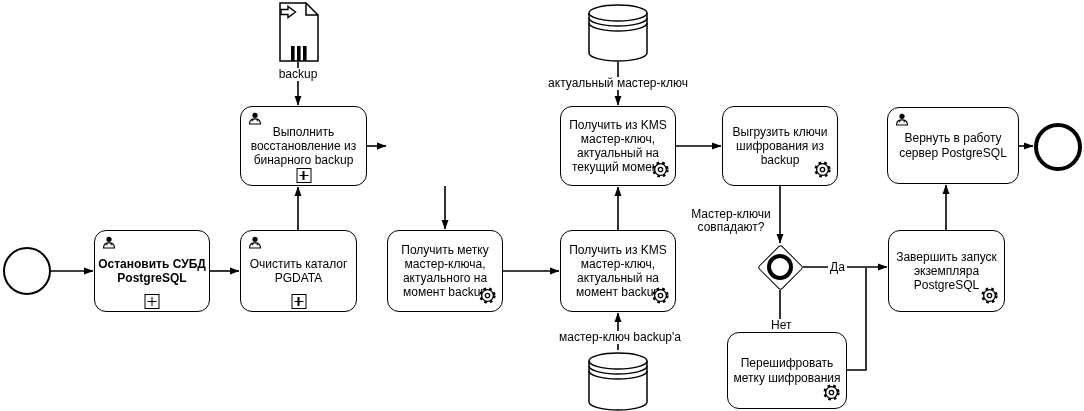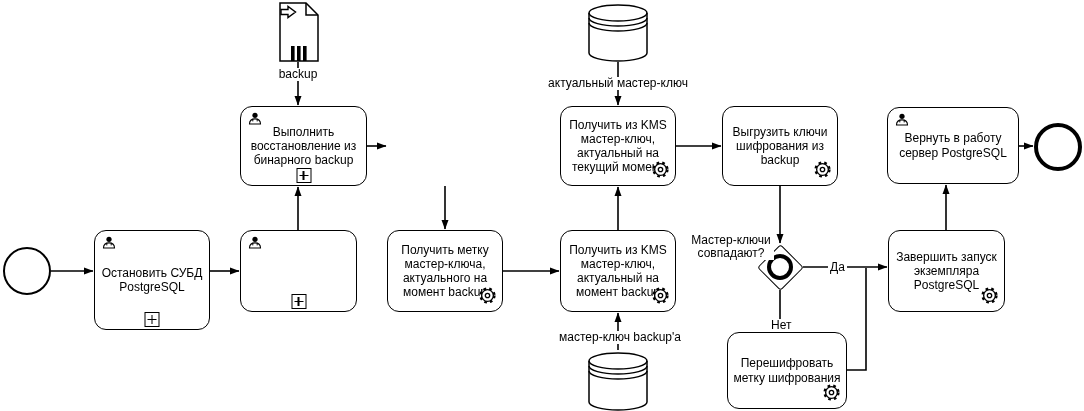--- a/index.html
+++ b/index.html
@@ -38,21 +38,21 @@
   .gw-circle {
     position:absolute; left:10px; top:10px; width:26px; height:26px;
     border:4.5px solid #000; border-radius:50%; box-sizing:border-box; background:#fff;
   }
   .artifact { position:absolute; }
   .flow-label {
     position:absolute; background:#fff; font-size:12px; line-height:1.1;
     padding:0 2px; white-space:nowrap; text-align:center;
   }
   .flow-label.center { transform:translateX(-50%); }
-  .flow-label.q { white-space:normal; width:82px;margin-top:26px; }
+  .flow-label.q { white-space:normal; width:82px; }
 </style>
 </head>
 <body>
 
 <div class="canvas">
 
   <svg class="edges" viewBox="0 0 1084 411" fill="none" stroke="#000" stroke-width="1.6">
     <defs>
       <marker id="arr" markerWidth="11" markerHeight="9" refX="9.5" refY="4" orient="auto" markerUnits="userSpaceOnUse">
         <path d="M0.5 0.5 L10 4 L0.5 7.5 Z" fill="#000" stroke="none"></path>
@@ -107,36 +107,37 @@
       <path d="M1 16 C1 20.4 14 24 30 24 C46 24 59 20.4 59 16" fill="none" stroke="#000" stroke-width="1.5"></path>
       <path d="M1 21 C1 25.4 14 29 30 29 C46 29 59 25.4 59 21" fill="none" stroke="#000" stroke-width="1.5"></path>
     </svg>
   </div>
 
   <div class="gateway">
     <div class="gw-diamond"></div>
     <div class="gw-circle"></div>
   </div>
 
-  <div class="task" style="left:94px; top:230px; width:116px; height:100px;">
+  <div class="task" style="left:94px; top:230px; width:116px; height:82px;font-weight:bold;">
     <svg class="user-ic" viewBox="0 0 14 13">
       <circle cx="7" cy="3.3" r="2.6" fill="#000"></circle>
       <path d="M1.5 12 C1.5 8.2 3.6 6.9 7 6.9 C10.4 6.9 12.5 8.2 12.5 12 Z" fill="#fff" stroke="#000" stroke-width="1.1"></path>
       <path d="M4.8 7.2 V9.4 M9.2 7.2 V9.4" stroke="#000" stroke-width="1"></path>
     </svg>
     <span class="lbl">Остановить СУБД PostgreSQL</span>
     <span class="plus-ic"></span>
   </div>
 
   <div class="task" style="left:240px; top:230px; width:117px; height:82px;">
     <svg class="user-ic" viewBox="0 0 14 13">
       <circle cx="7" cy="3.3" r="2.6" fill="#000"></circle>
       <path d="M1.5 12 C1.5 8.2 3.6 6.9 7 6.9 C10.4 6.9 12.5 8.2 12.5 12 Z" fill="#fff" stroke="#000" stroke-width="1.1"></path>
       <path d="M4.8 7.2 V9.4 M9.2 7.2 V9.4" stroke="#000" stroke-width="1"></path>
     </svg>
+    <span class="lbl">Очистить каталог PGDATA</span>
     <span class="plus-ic"></span>
   </div>
 
   <div class="task" style="left:240px; top:106px; width:127px; height:80px;">
     <svg class="user-ic" viewBox="0 0 14 13">
       <circle cx="7" cy="3.3" r="2.6" fill="#000"></circle>
       <path d="M1.5 12 C1.5 8.2 3.6 6.9 7 6.9 C10.4 6.9 12.5 8.2 12.5 12 Z" fill="#fff" stroke="#000" stroke-width="1.1"></path>
       <path d="M4.8 7.2 V9.4 M9.2 7.2 V9.4" stroke="#000" stroke-width="1"></path>
     </svg>
     <span class="lbl">Выполнить восстановление из бинарного backup</span>

